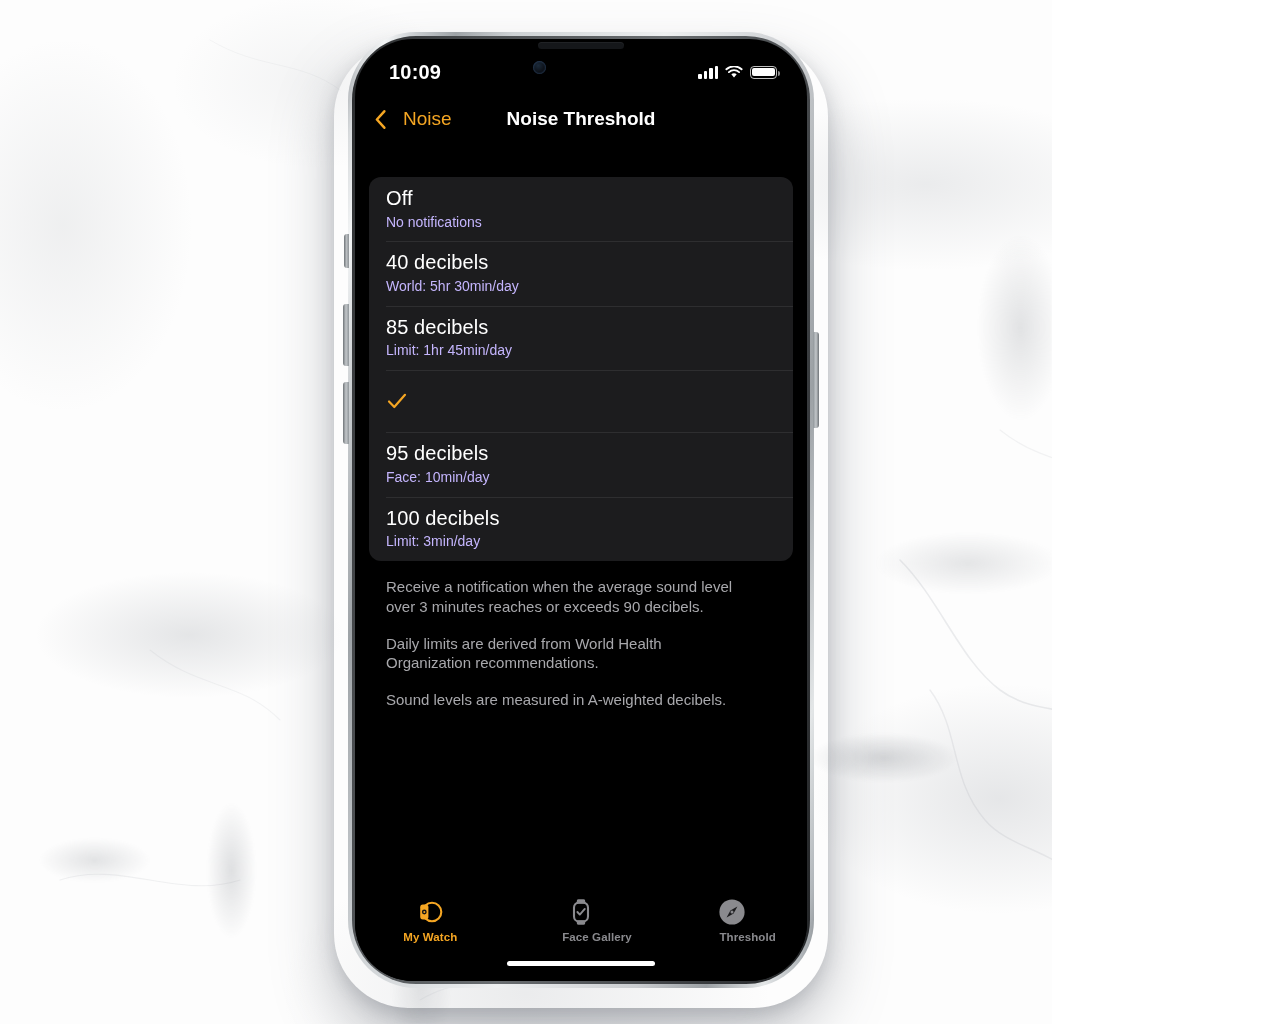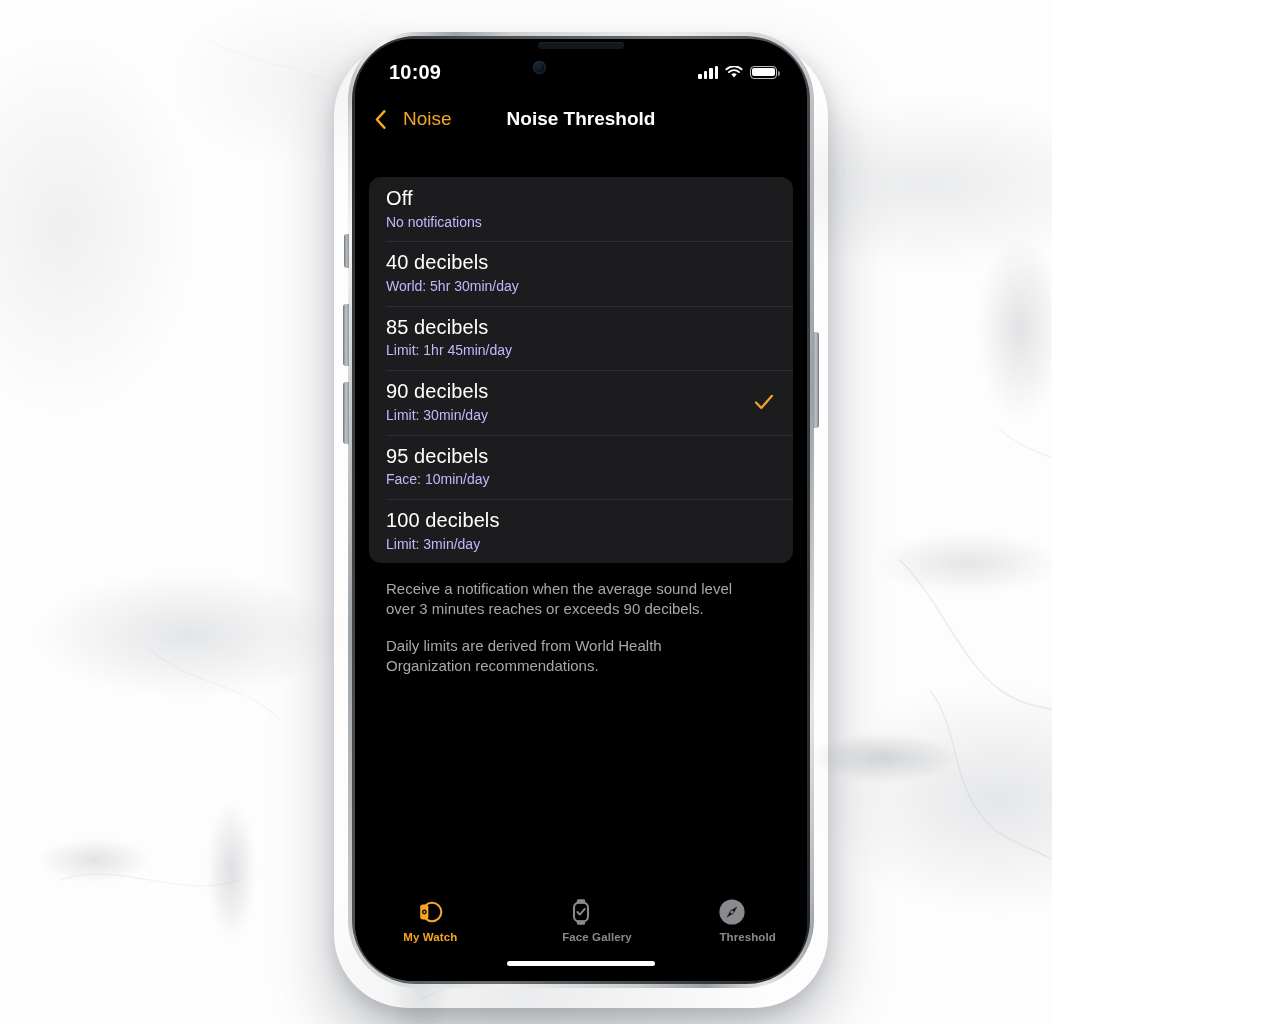--- a/index.html
+++ b/index.html
@@ -304,24 +304,20 @@
               <div class="option-texts">
                 <div class="option-title">85 decibels</div>
                 <div class="option-sub">Limit: 1hr 45min/day</div>
               </div>
               <svg class="check-mark hidden" viewBox="0 0 22 22">
                 <path d="M3 11.5 L8.3 17 L19 4.8" stroke="#F5A623" stroke-width="2.2" fill="none" stroke-linecap="round" stroke-linejoin="round"></path>
               </svg>
             </div>
 
             <div class="option-row">
-              <div class="option-texts">
-                <div class="option-title">90 decibels</div>
-                <div class="option-sub">Limit: 30min/day</div>
-              </div>
               <svg class="check-mark" viewBox="0 0 22 22">
                 <path d="M3 11.5 L8.3 17 L19 4.8" stroke="#F5A623" stroke-width="2.2" fill="none" stroke-linecap="round" stroke-linejoin="round"></path>
               </svg>
             </div>
 
             <div class="option-row">
               <div class="option-texts">
                 <div class="option-title">95 decibels</div>
                 <div class="option-sub">Face: 10min/day</div>
               </div>
@@ -338,20 +334,21 @@
               <svg class="check-mark hidden" viewBox="0 0 22 22">
                 <path d="M3 11.5 L8.3 17 L19 4.8" stroke="#F5A623" stroke-width="2.2" fill="none" stroke-linecap="round" stroke-linejoin="round"></path>
               </svg>
             </div>
 
           </div>
 
           <div id="footnotes">
             <p>Receive a notification when the average sound level over 3 minutes reaches or exceeds 90 decibels.</p>
             <p>Daily limits are derived from World Health Organization recommendations.</p>
+            <p>Sound levels are measured in A-weighted decibels.</p>
           </div>
 
         </div>
 
         <div id="tab-bar">
 
           <div class="tab-item active">
             <svg class="tab-icon" viewBox="0 0 30 30">
               <circle cx="17" cy="15" r="9.3" fill="none" stroke="#F5A623" stroke-width="2.1"></circle>
               <rect x="5.2" y="7.6" width="8.2" height="14.8" rx="2.6" fill="#F5A623"></rect>

